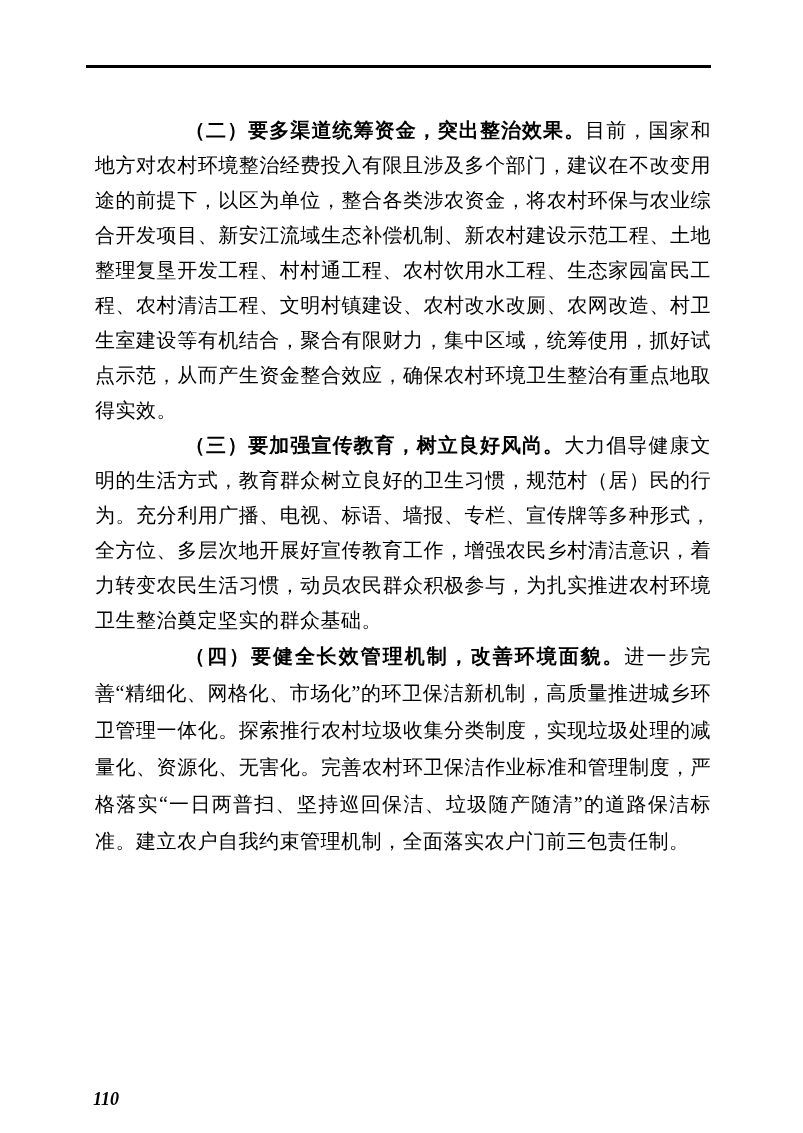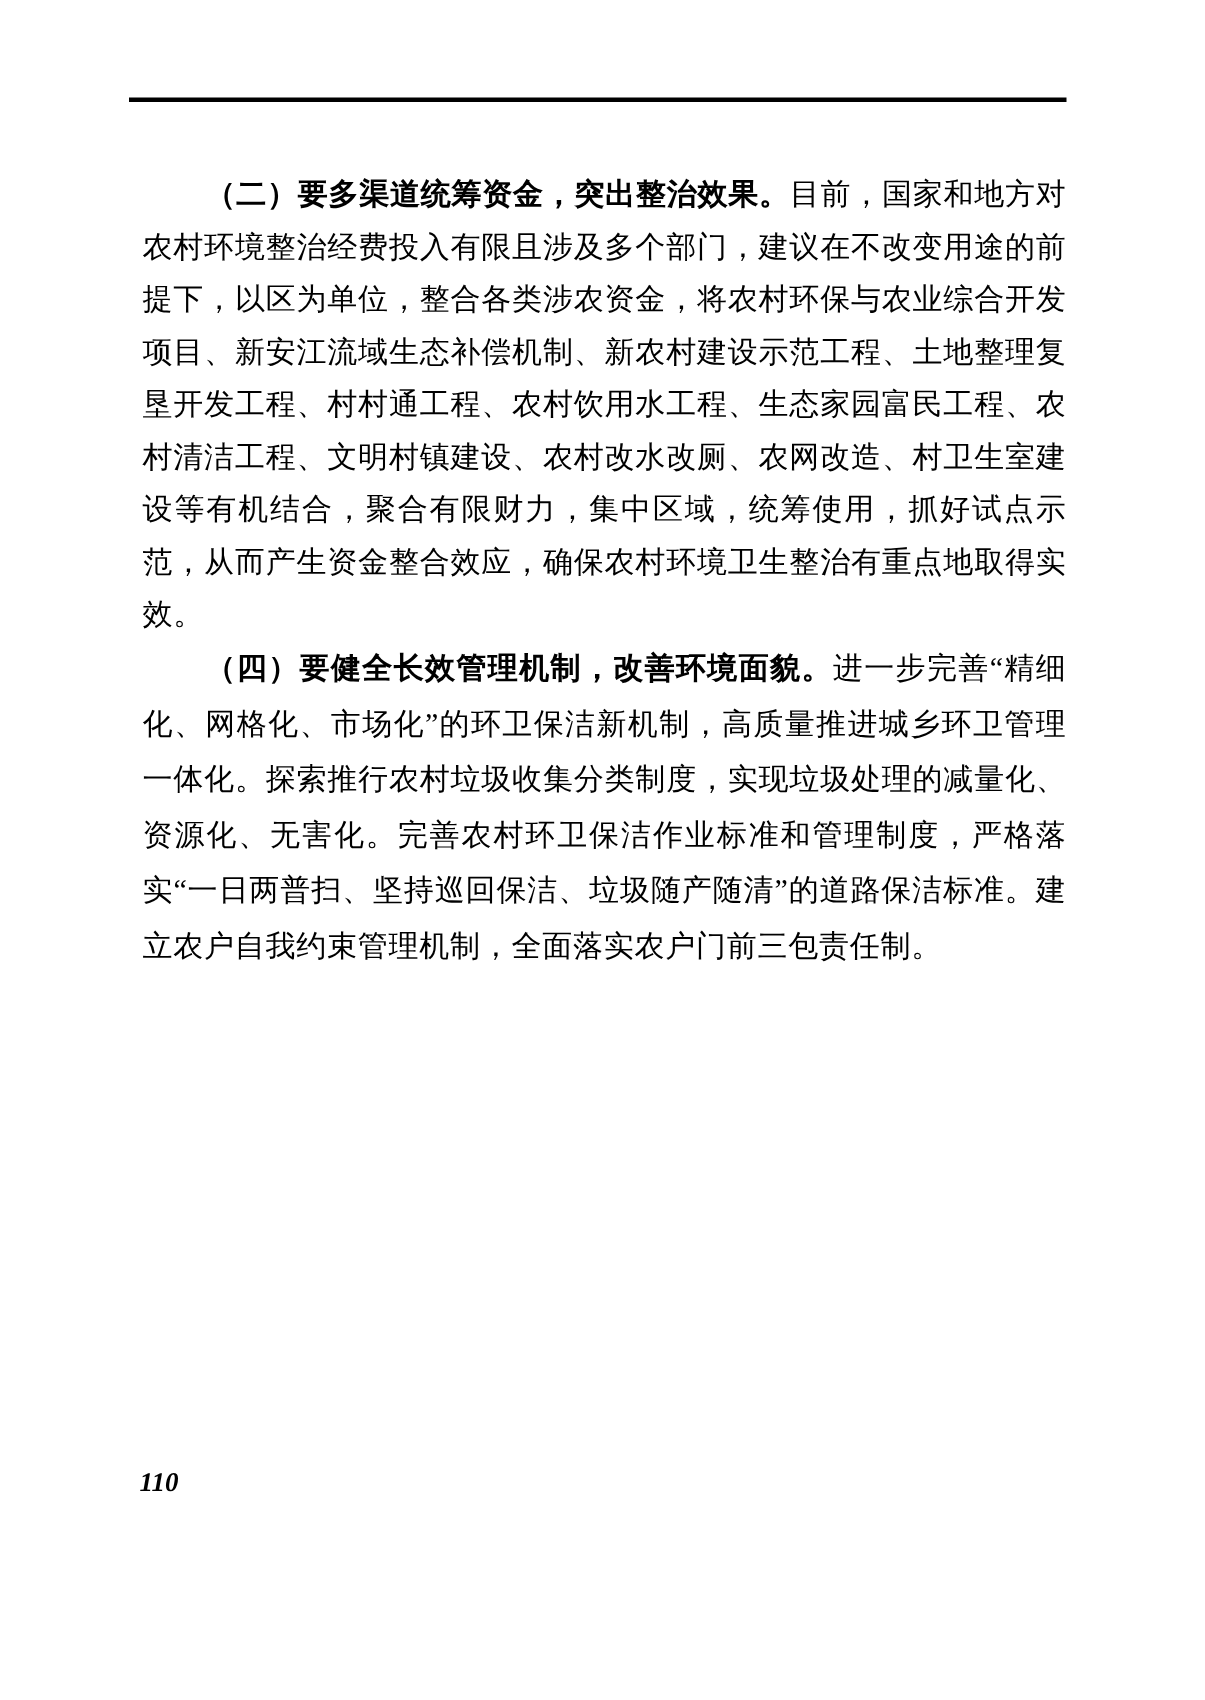--- a/index.html
+++ b/index.html
@@ -52,25 +52,26 @@
     word-break: break-all;
   }
   .para.indent {
     text-indent: 2.1em;
   }
   .para.loose {
     line-height: 37px;
   }
   .para .lead {
     font-weight: bold;
+    margin-left: 48px;
   }
   .footer-pagenum {
     position: absolute;
     left: 93px;
-    top: 978px;
+    top: 1089px;
     font-family: "Liberation Serif", "DejaVu Serif", serif;
     font-weight: bold;
     font-style: italic;
     font-size: 18px;
     color: #000000;
   }
 </style>
 </head>
 <body>
 
@@ -78,20 +79,21 @@
 
   <div class="header">
     <div class="header-rule"></div>
   </div>
 
   <div class="content">
 
 
     <p class="para indent"><span class="lead">（二）要多渠道统筹资金，突出整治效果。</span><span>目前，国家和地方对农村环境整治经费投入有限且涉及多个部门，建议在不改变用途的前提下，以区为单位，整合各类涉农资金，将农村环保与农业综合开发项目、新安江流域生态补偿机制、新农村建设示范工程、土地整理复垦开发工程、村村通工程、农村饮用水工程、生态家园富民工程、农村清洁工程、文明村镇建设、农村改水改厕、农网改造、村卫生室建设等有机结合，聚合有限财力，集中区域，统筹使用，抓好试点示范，从而产生资金整合效应，确保农村环境卫生整治有重点地取得实效。</span></p>
 
+    <p class="para indent"><span class="lead">（三）要加强宣传教育，树立良好风尚。</span><span>大力倡导健康文明的生活方式，教育群众树立良好的卫生习惯，规范村（居）民的行为。充分利用广播、电视、标语、墙报、专栏、宣传牌等多种形式，全方位、多层次地开展好宣传教育工作，增强农民乡村清洁意识，着力转变农民生活习惯，动员农民群众积极参与，为扎实推进农村环境卫生整治奠定坚实的群众基础。</span></p>
 
     <p class="para indent loose"><span class="lead">（四）要健全长效管理机制，改善环境面貌。</span><span>进一步完善“精细化、网格化、市场化”的环卫保洁新机制，高质量推进城乡环卫管理一体化。探索推行农村垃圾收集分类制度，实现垃圾处理的减量化、资源化、无害化。完善农村环卫保洁作业标准和管理制度，严格落实“一日两普扫、坚持巡回保洁、垃圾随产随清”的道路保洁标准。建立农户自我约束管理机制，全面落实农户门前三包责任制。</span></p>
 
   </div>
 
   <div class="footer-pagenum">110</div>
 
 </div>
 
 </body></html>

